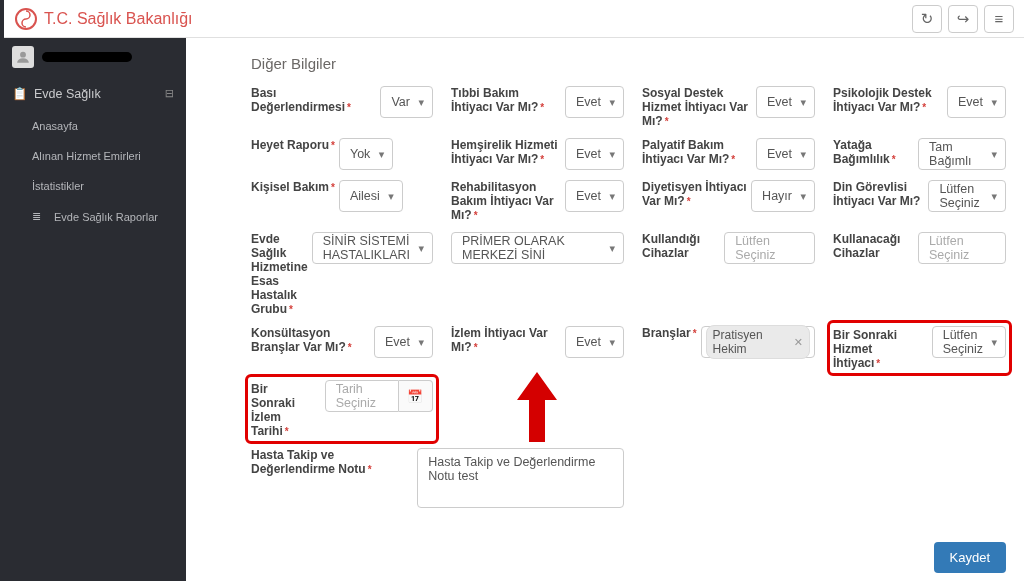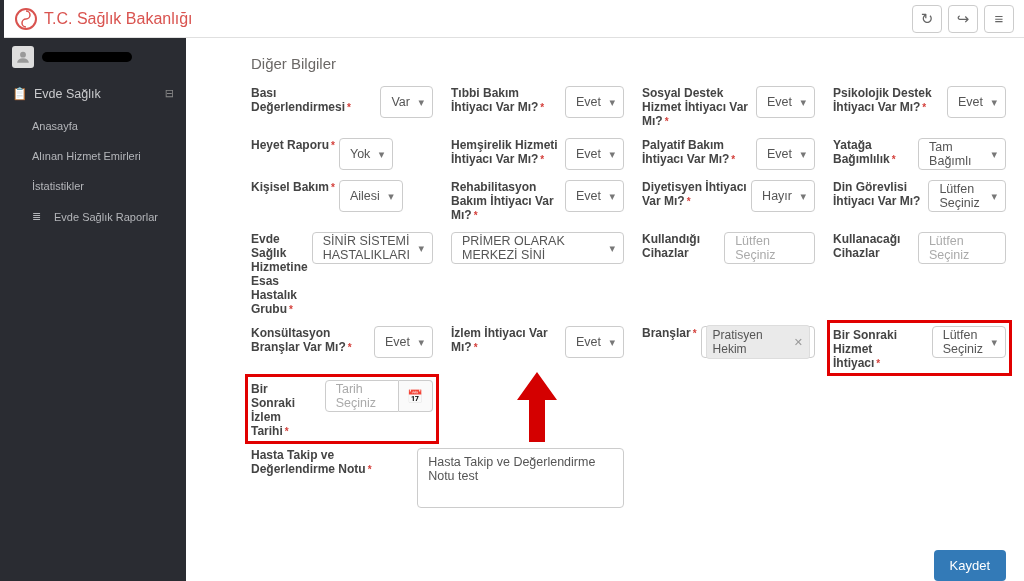--- a/index.html
+++ b/index.html
@@ -37,26 +37,26 @@
     display:flex; align-items:center;
   }
   .select::after { content: "▾"; position: absolute; right: 8px; color: #777; font-size: 11px; }
   .input::placeholder { color: #aaa; }
   .input-wrap { display:flex; }
   .input-wrap .input { flex:1; border-top-right-radius:0; border-bottom-right-radius:0; }
   .cal-btn { width:34px; height:32px; border:1px solid #ccc; border-left:none; border-top-right-radius:4px; border-bottom-right-radius:4px; display:flex; align-items:center; justify-content:center; color:#666; cursor:pointer; background:#fafafa;}
   .textarea { height: 60px; align-items:flex-start; padding-top:6px; }
   .placeholder { color:#aaa; }
 
-  .tag { display:inline-flex; align-items:center; gap:4px; background:#eaeaea; border:1px solid #ddd; border-radius:3px; padding:2px 6px; font-size:12px; color:#555;}
+  .tag { display:inline-flex; align-items:center; gap:4px; background:#eaeaea; border:1px solid #ddd; border-radius:8px; padding:2px 6px; font-size:12px; color:#555;}
   .tag .x { color:#999; cursor:pointer; font-size:11px;}
 
-  .highlight-red { border: 3px solid #e10000; border-radius: 0; padding: 3px; margin:-6px;gap:20px; }
+  .highlight-red { border: 3px solid #e10000; border-radius: 6px; padding: 3px; margin:-6px;gap:20px; }
   .highlight-red .label { margin-top:2px;}
-  .footer { position:absolute; bottom:0; right:18px; }
+  .footer { position:absolute; bottom:8px; right:18px; }
   .save-btn { background:#337ab7; color:#fff; border:none; border-radius:4px; padding:8px 16px; font-size:13px; cursor:pointer; }
 
   .field.wide { grid-column: span 2; }
 </style>
 </head>
 <body>
 
 <div class="page">
   <div class="topbar">
     <div class="brand">

